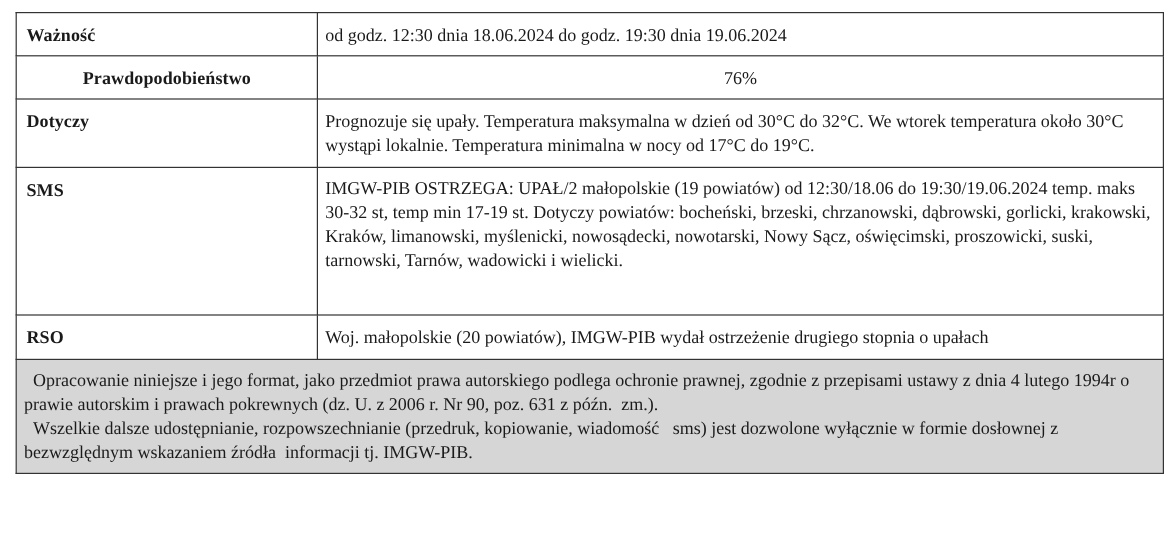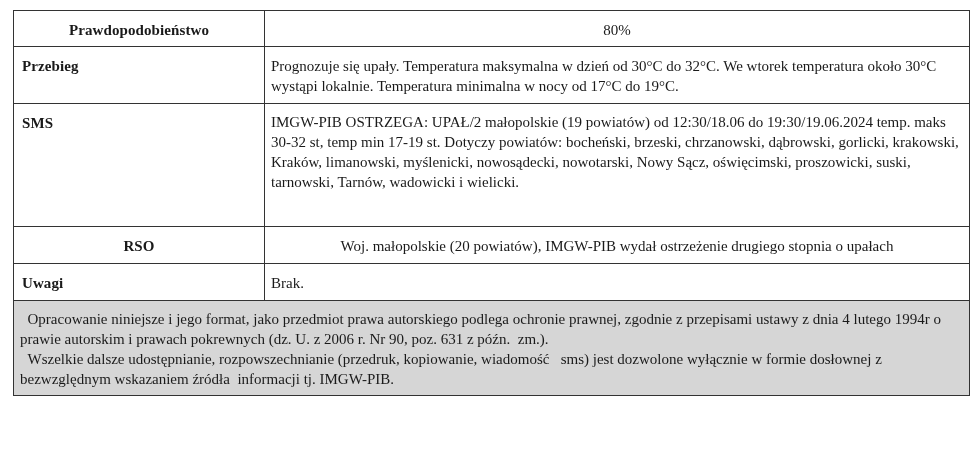--- a/index.html
+++ b/index.html
@@ -37,60 +37,60 @@
       padding: 9px 8px 0 8px !important;
       letter-spacing: 0.1px;
     }
     .value-cell {
       padding: 9px 6px 0 6px !important;
     }
     .row-waznosc td { height: 36px; box-sizing: border-box; }
     .row-prawdo td { height: 36px; box-sizing: border-box; text-align: center; }
     .row-przebieg td { height: 57px; box-sizing: border-box; }
     .row-sms td { height: 123px; box-sizing: border-box; }
-    .row-rso td { height: 37px; box-sizing: border-box; text-align: center; }
+    .row-rso td { height: 37px; box-sizing: border-box; }
     .row-uwagi td { height: 37px; box-sizing: border-box; }
     .row-sms .value-cell { padding-top: 8px !important; }
     .footer-cell {
       background: #d6d6d6;
       padding: 8px 6px 6px 6px !important;
       height: 86px;
       box-sizing: border-box;
       line-height: 20px;
     }
     .footer-line { display: block; white-space: pre-wrap; }
   </style>
 </head>
 <body>
 
 <table class="warning-table">
   <colgroup>
     <col class="col-label">
     <col class="col-value">
   </colgroup>
   <tbody>
+    <tr class="row-waznosc">
+      <td class="label-cell">Ważność</td>
+      <td class="value-cell">od godz. 12:30 dnia 18.06.2024 do godz. 19:30 dnia 19.06.2024</td>
+    </tr>
     <tr class="row-prawdo">
       <td class="label-cell">Prawdopodobieństwo</td>
-      <td class="value-cell">80%</td>
+      <td class="value-cell">76%</td>
     </tr>
     <tr class="row-przebieg">
-      <td class="label-cell">Przebieg</td>
+      <td class="label-cell">Dotyczy</td>
       <td class="value-cell">Prognozuje się upały. Temperatura maksymalna w dzień od 30°C do 32°C. We wtorek temperatura około 30°C wystąpi lokalnie. Temperatura minimalna w nocy od 17°C do 19°C.</td>
     </tr>
     <tr class="row-sms">
       <td class="label-cell">SMS</td>
       <td class="value-cell">IMGW-PIB OSTRZEGA: UPAŁ/2 małopolskie (19 powiatów) od 12:30/18.06 do 19:30/19.06.2024 temp. maks 30-32 st, temp min 17-19 st. Dotyczy powiatów: bocheński, brzeski, chrzanowski, dąbrowski, gorlicki, krakowski, Kraków, limanowski, myślenicki, nowosądecki, nowotarski, Nowy Sącz, oświęcimski,  proszowicki, suski, tarnowski, Tarnów, wadowicki i wielicki.</td>
     </tr>
     <tr class="row-rso">
       <td class="label-cell">RSO</td>
       <td class="value-cell">Woj. małopolskie (20 powiatów), IMGW-PIB wydał ostrzeżenie drugiego stopnia o upałach</td>
-    </tr>
-    <tr class="row-uwagi">
-      <td class="label-cell">Uwagi</td>
-      <td class="value-cell">Brak.</td>
     </tr>
     <tr class="row-footer">
       <td class="footer-cell" colspan="2">
         <span class="footer-line">  Opracowanie niniejsze i jego format, jako przedmiot prawa autorskiego podlega ochronie prawnej, zgodnie z przepisami ustawy z dnia 4 lutego 1994r o prawie autorskim i prawach pokrewnych (dz. U. z 2006 r. Nr 90, poz. 631 z późn.  zm.).</span>
         <span class="footer-line">  Wszelkie dalsze udostępnianie, rozpowszechnianie (przedruk, kopiowanie, wiadomość   sms) jest dozwolone wyłącznie w formie dosłownej z bezwzględnym wskazaniem źródła  informacji tj. IMGW-PIB.</span>
       </td>
     </tr>
   </tbody>
 </table>
 

